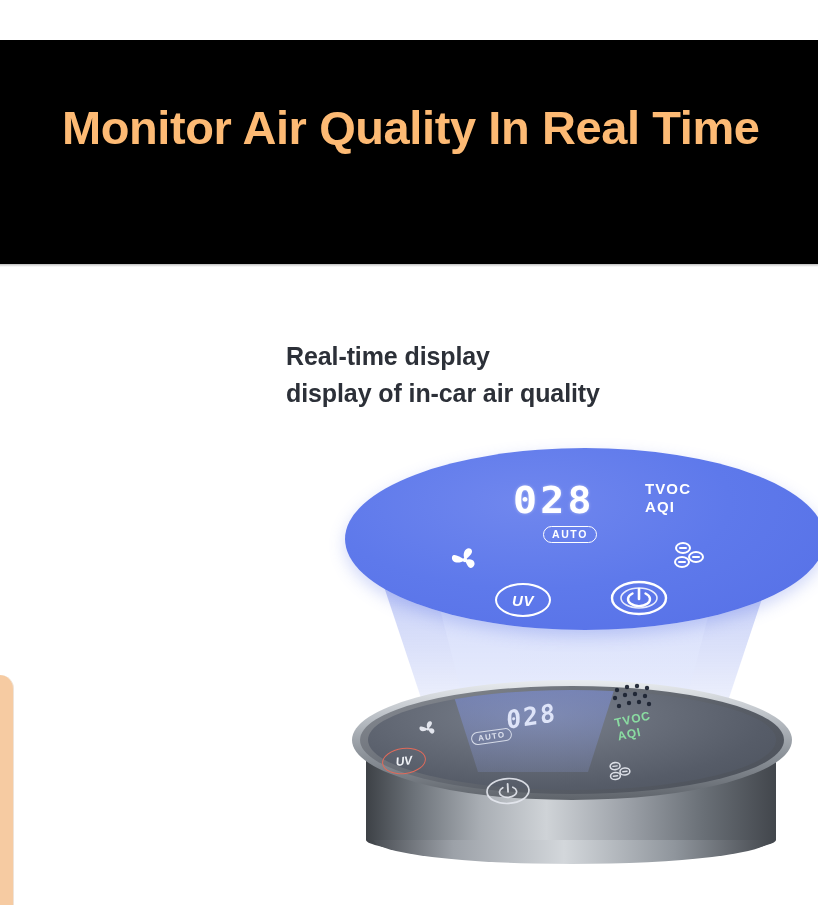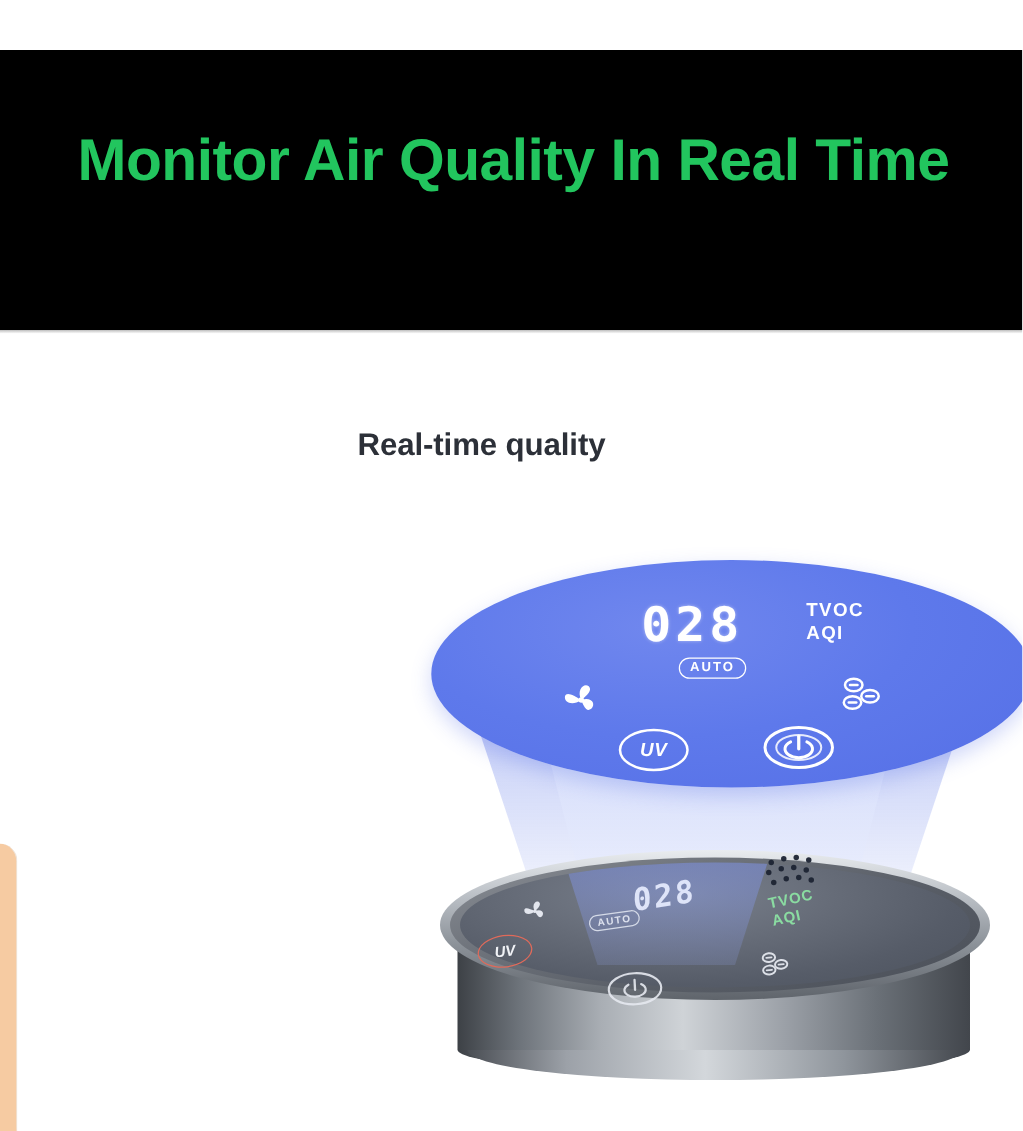--- a/index.html
+++ b/index.html
@@ -17,21 +17,21 @@
   .top-gutter{position:absolute;left:0;top:0;width:818px;height:40px;background:#ffffff;}
 
   
   .hero{
     position:absolute;left:0;top:40px;width:818px;height:224px;
     background:#000000;
     box-sizing:border-box;
     padding:52px 48px 0 62px;
   }
   .hero-title{
-    color:#22c55e;
+    color:#fdba74;
     font-family:"Liberation Sans", sans-serif;
     font-weight:bold;
     font-size:47px;
     line-height:1.52;
     letter-spacing:-0.4px;
     margin:0;
     max-width:720px;
   }
   .hero-sep{
     position:absolute;left:0;top:264px;width:818px;height:3px;
@@ -208,21 +208,22 @@
   <div class="hero">
     <h1 class="hero-title">Monitor Air Quality In Real Time</h1>
   </div>
   <div class="hero-sep"></div>
 
   <div class="content"></div>
 
   <div class="side-card"></div>
 
   <div class="caption">
-    <span>Real-time quality</span>
+    <span>Real-time display</span>
+    <span class="l2">display of in-car air quality</span>
   </div>
 
   <div class="stage">
 
     <div class="cone"></div>
     <div class="cone-inner"></div>
 
     <div class="panel-edge"></div>
     <div class="panel">
 

